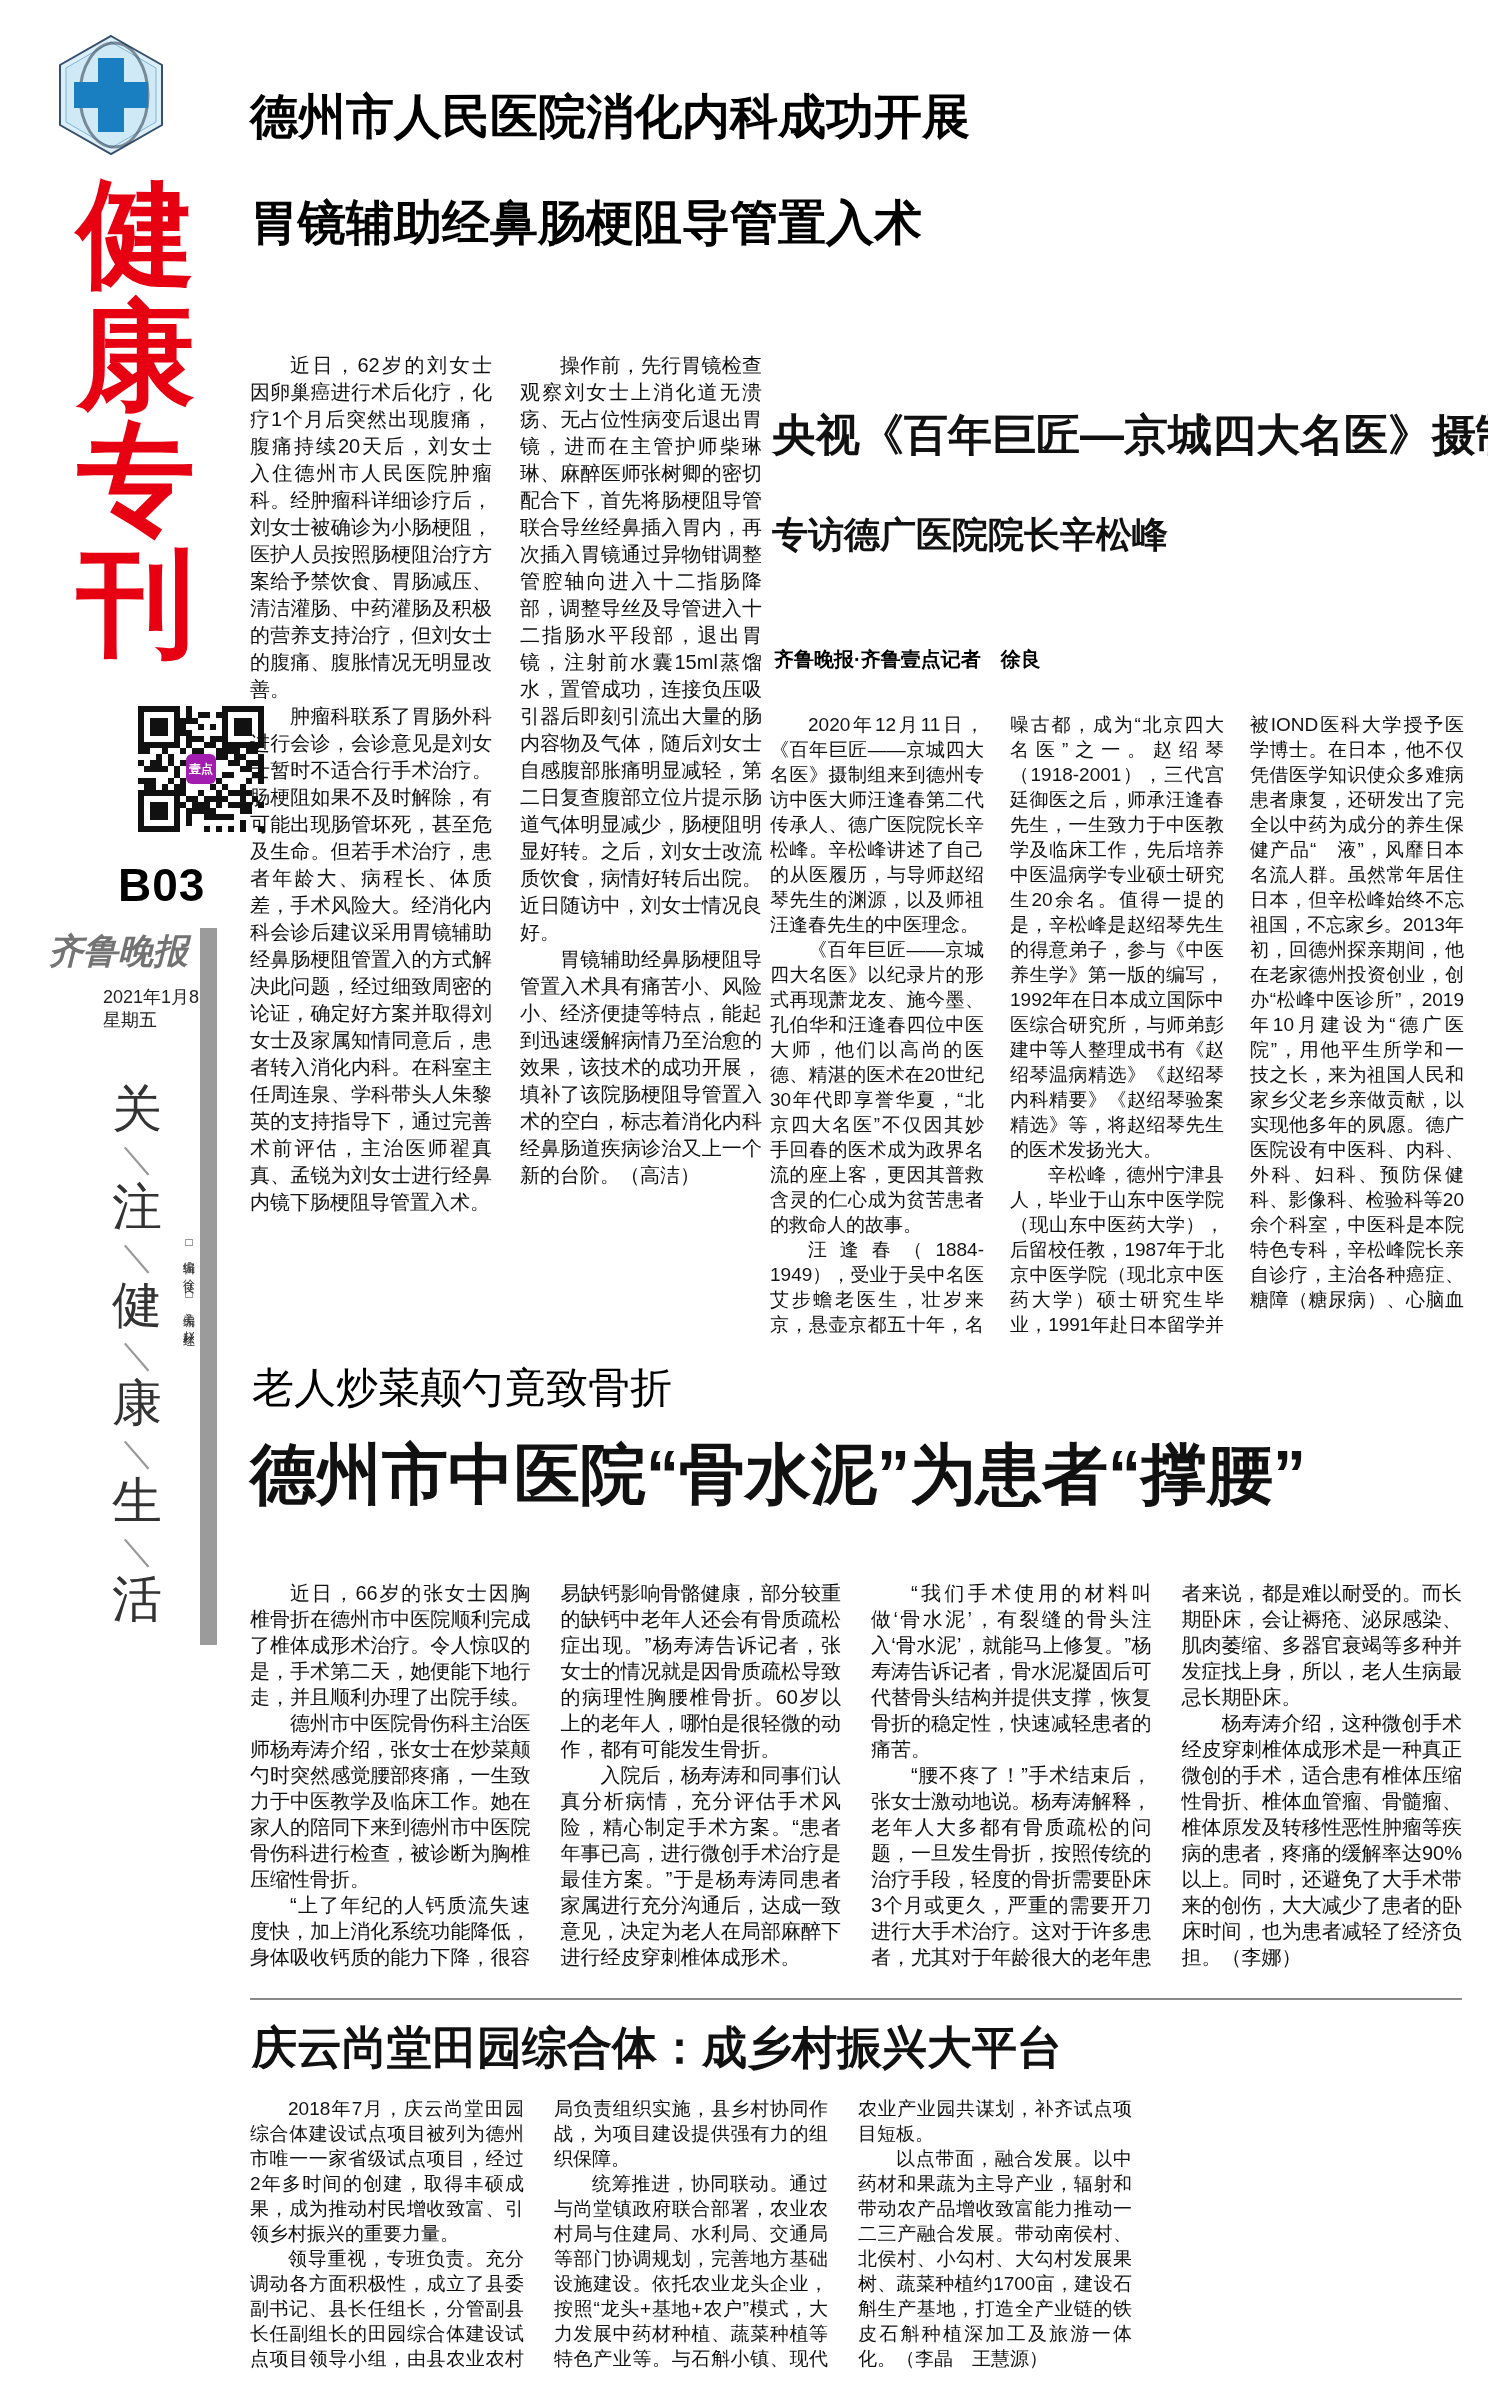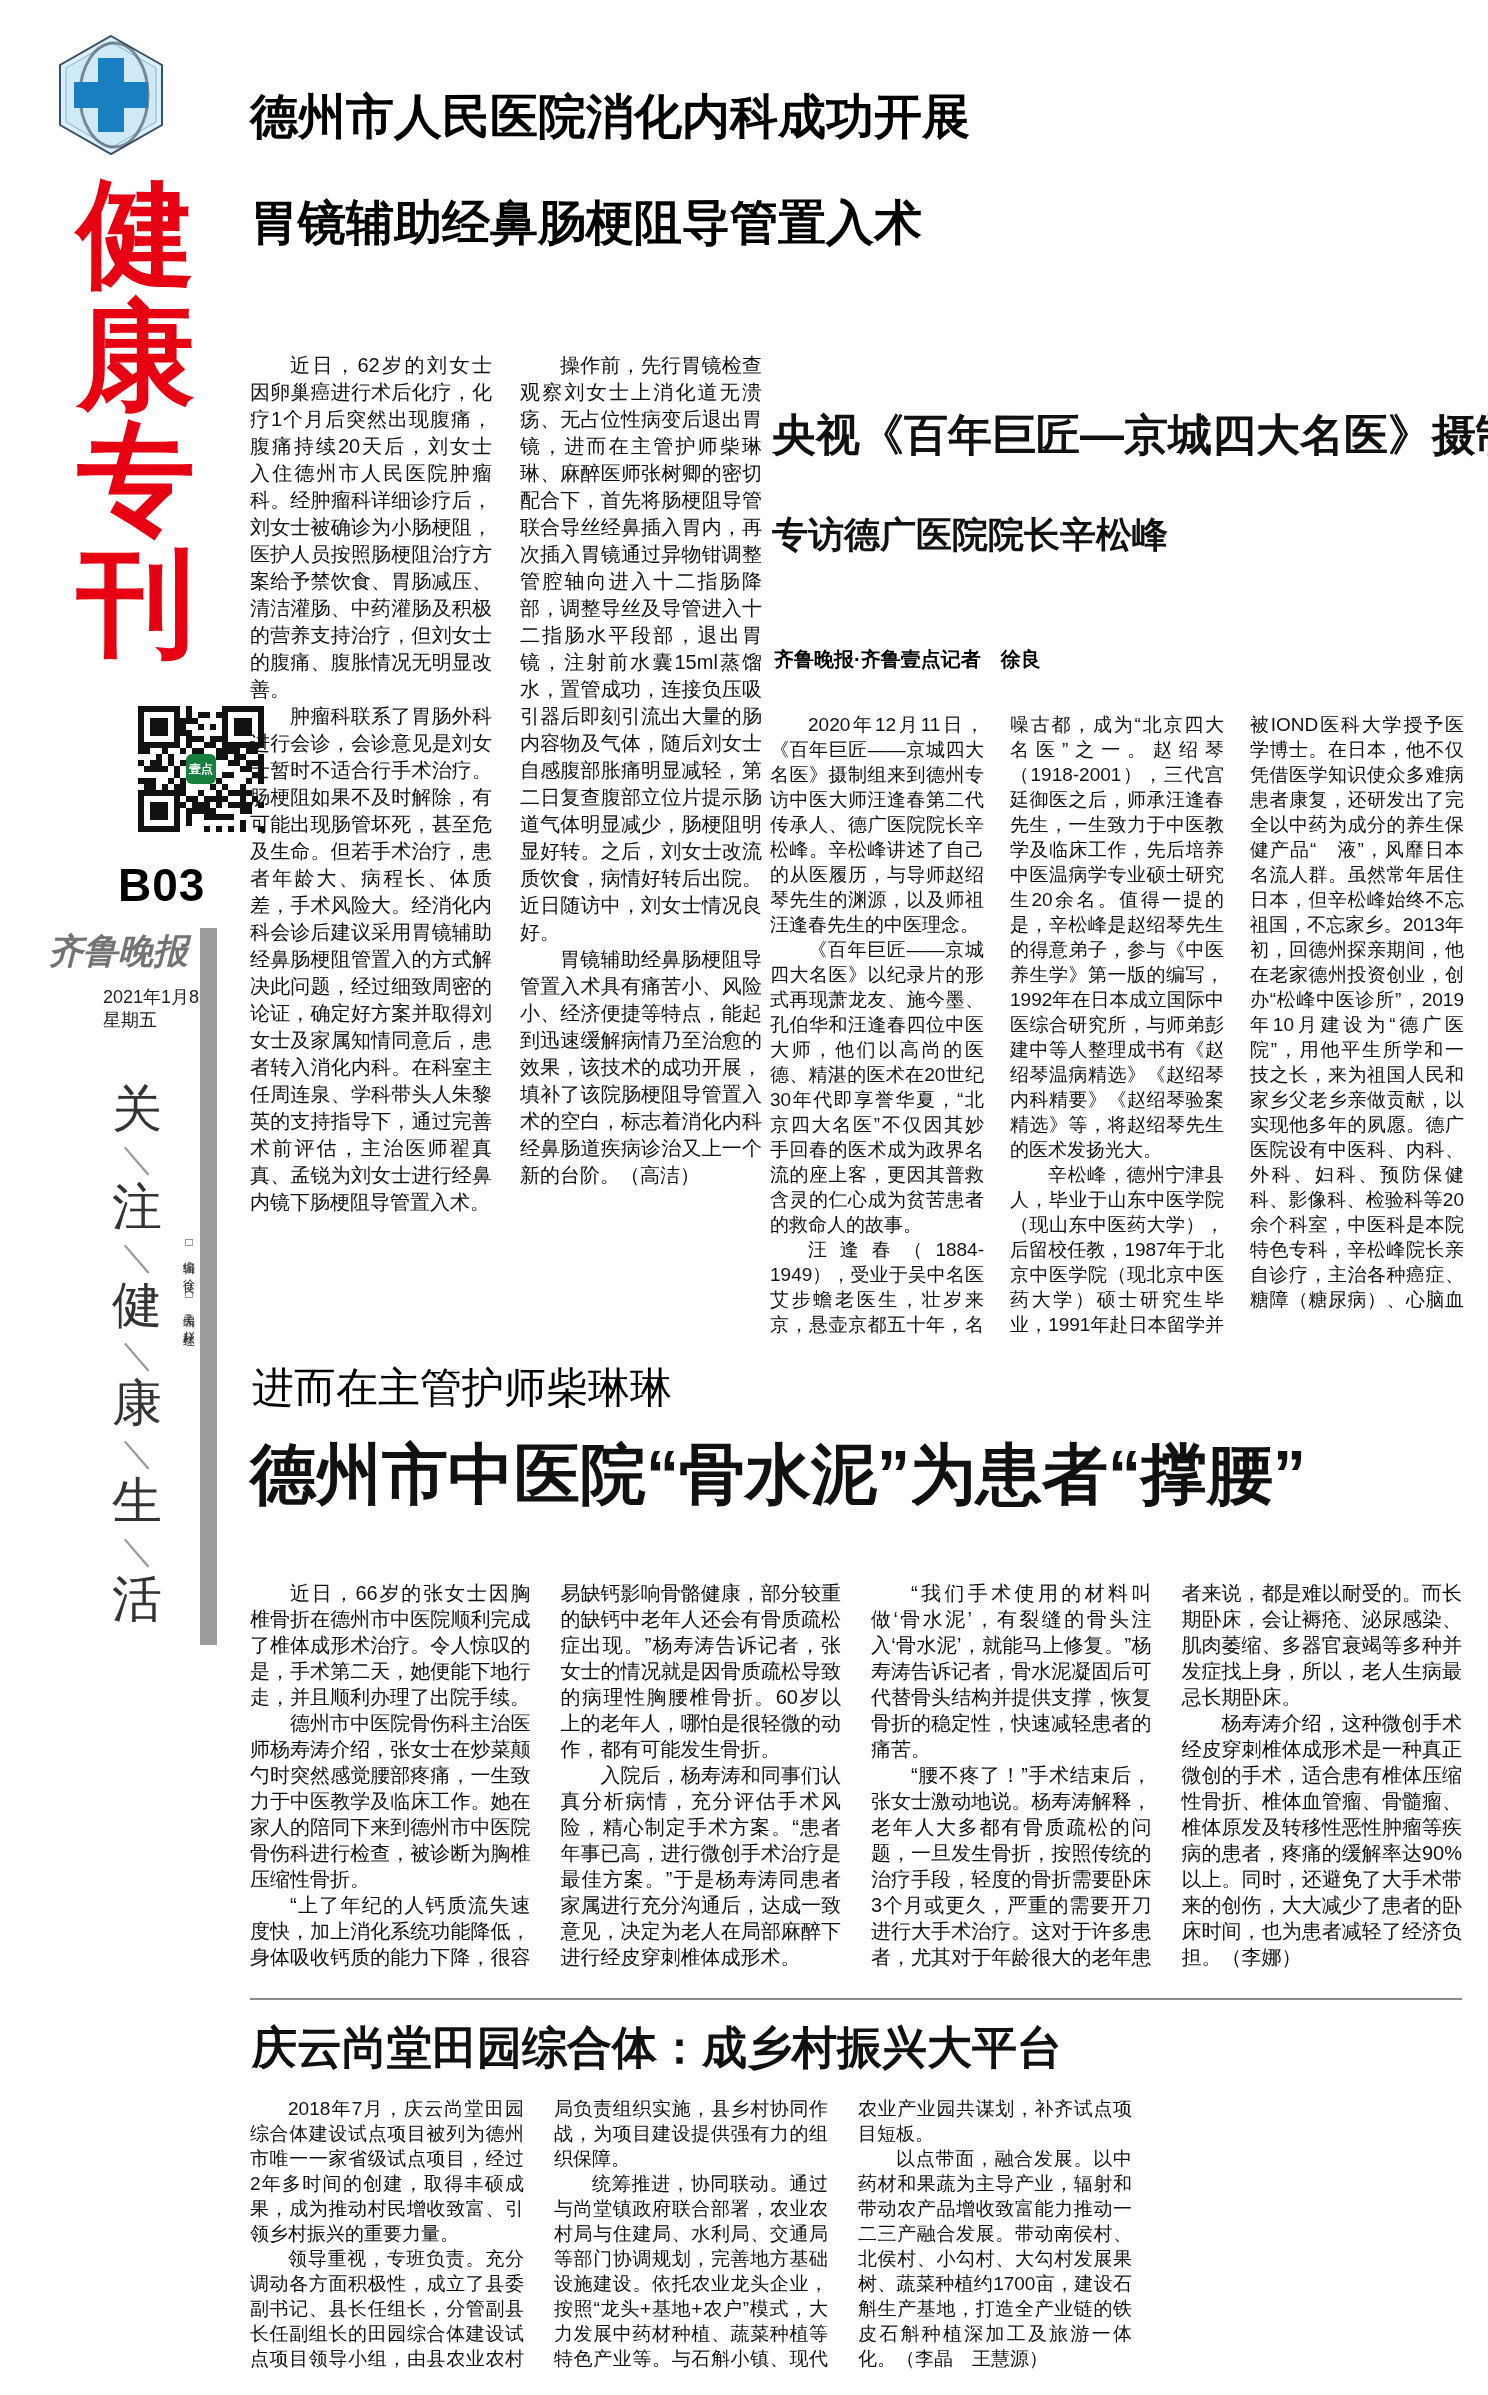--- a/index.html
+++ b/index.html
@@ -9,21 +9,21 @@
 
   
   #logo{left:52px;top:34px;width:118px;height:122px;}
   #section-title{left:58px;top:172px;width:156px;text-align:center;}
   .sec-char{font-size:118px;line-height:123px;font-weight:900;color:#e60012;
             font-family:"Liberation Sans","DejaVu Sans",sans-serif;}
   #qr{left:138px;top:706px;width:126px;height:126px;display:grid;
       grid-template-columns:repeat(21,6px);grid-template-rows:repeat(21,6px);}
   #qr .c{width:6px;height:6px;}
   #qr .b{background:#111;}
-  #qr-logo{left:186px;top:754px;width:30px;height:30px;background:#15803d;border-radius:6px;
+  #qr-logo{left:186px;top:754px;width:30px;height:30px;background:#a21caf;border-radius:6px;
            color:#fff;font-size:12px;font-weight:700;display:flex;align-items:center;
            justify-content:center;letter-spacing:0;}
   #page-num{left:118px;top:858px;font-size:46px;font-weight:900;letter-spacing:1px;color:#000;}
   #paper-name{left:48px;top:928px;width:170px;font-size:35px;font-weight:700;font-style:italic;
               color:#737373;font-family:"DejaVu Serif","Liberation Serif",serif;white-space:nowrap;}
   #date-block{left:103px;top:986px;font-size:18px;line-height:23px;color:#222;}
   #sidebar-slogan{left:94px;top:1082px;width:86px;display:flex;flex-direction:column;
                   align-items:center;}
   .slog-char{font-size:50px;line-height:54px;color:#333;font-weight:400;
              font-family:"Liberation Sans","DejaVu Sans",sans-serif;}
@@ -562,21 +562,21 @@
 <div class="abs" id="a2-title2">专访德广医院院长辛松峰</div>
 <div class="abs" id="a2-byline">齐鲁晚报·齐鲁壹点记者　徐良</div>
 <div class="abs body-text" id="a2-body">
   <p>2020年12月11日，《百年巨匠——京城四大名医》摄制组来到德州专访中医大师汪逢春第二代传承人、德广医院院长辛松峰。辛松峰讲述了自己的从医履历，与导师赵绍琴先生的渊源，以及师祖汪逢春先生的中医理念。</p>
   <p>《百年巨匠——京城四大名医》以纪录片的形式再现萧龙友、施今墨、孔伯华和汪逢春四位中医大师，他们以高尚的医德、精湛的医术在20世纪30年代即享誉华夏，“北京四大名医”不仅因其妙手回春的医术成为政界名流的座上客，更因其普救含灵的仁心成为贫苦患者的救命人的故事。</p>
   <p>汪逢春（1884-1949），受业于吴中名医艾步蟾老医生，壮岁来京，悬壶京都五十年，名噪古都，成为“北京四大名医”之一。赵绍琴（1918-2001），三代宫廷御医之后，师承汪逢春先生，一生致力于中医教学及临床工作，先后培养中医温病学专业硕士研究生20余名。值得一提的是，辛松峰是赵绍琴先生的得意弟子，参与《中医养生学》第一版的编写，1992年在日本成立国际中医综合研究所，与师弟彭建中等人整理成书有《赵绍琴温病精选》《赵绍琴内科精要》《赵绍琴验案精选》等，将赵绍琴先生的医术发扬光大。</p>
   <p>辛松峰，德州宁津县人，毕业于山东中医学院（现山东中医药大学），后留校任教，1987年于北京中医学院（现北京中医药大学）硕士研究生毕业，1991年赴日本留学并被IOND医科大学授予医学博士。在日本，他不仅凭借医学知识使众多难病患者康复，还研发出了完全以中药为成分的养生保健产品“　液”，风靡日本名流人群。虽然常年居住日本，但辛松峰始终不忘祖国，不忘家乡。2013年初，回德州探亲期间，他在老家德州投资创业，创办“松峰中医诊所”，2019年10月建设为“德广医院”，用他平生所学和一技之长，来为祖国人民和家乡父老乡亲做贡献，以实现他多年的夙愿。德广医院设有中医科、内科、外科、妇科、预防保健科、影像科、检验科等20余个科室，中医科是本院特色专科，辛松峰院长亲自诊疗，主治各种癌症、糖障（糖尿病）、心脑血管病和呼吸系统疾病等大病难病。</p>
 
 </div>
 
-<div class="abs" id="a3-kicker">进而在主管护师柴琳琳</div>
+<div class="abs" id="a3-kicker">老人炒菜颠勺竟致骨折</div>
 <div class="abs" id="a3-title">德州市中医院“骨水泥”为患者“撑腰”</div>
 <div class="abs body-text" id="a3-body">
   <p>近日，66岁的张女士因胸椎骨折在德州市中医院顺利完成了椎体成形术治疗。令人惊叹的是，手术第二天，她便能下地行走，并且顺利办理了出院手续。</p>
   <p>德州市中医院骨伤科主治医师杨寿涛介绍，张女士在炒菜颠勺时突然感觉腰部疼痛，一生致力于中医教学及临床工作。她在家人的陪同下来到德州市中医院骨伤科进行检查，被诊断为胸椎压缩性骨折。</p>
   <p>“上了年纪的人钙质流失速度快，加上消化系统功能降低，身体吸收钙质的能力下降，很容易缺钙影响骨骼健康，部分较重的缺钙中老年人还会有骨质疏松症出现。”杨寿涛告诉记者，张女士的情况就是因骨质疏松导致的病理性胸腰椎骨折。60岁以上的老年人，哪怕是很轻微的动作，都有可能发生骨折。</p>
   <p>入院后，杨寿涛和同事们认真分析病情，充分评估手术风险，精心制定手术方案。“患者年事已高，进行微创手术治疗是最佳方案。”于是杨寿涛同患者家属进行充分沟通后，达成一致意见，决定为老人在局部麻醉下进行经皮穿刺椎体成形术。</p>
   <p>“我们手术使用的材料叫做‘骨水泥’，有裂缝的骨头注入‘骨水泥’，就能马上修复。”杨寿涛告诉记者，骨水泥凝固后可代替骨头结构并提供支撑，恢复骨折的稳定性，快速减轻患者的痛苦。</p>
   <p>“腰不疼了！”手术结束后，张女士激动地说。杨寿涛解释，老年人大多都有骨质疏松的问题，一旦发生骨折，按照传统的治疗手段，轻度的骨折需要卧床3个月或更久，严重的需要开刀进行大手术治疗。这对于许多患者，尤其对于年龄很大的老年患者来说，都是难以耐受的。而长期卧床，会让褥疮、泌尿感染、肌肉萎缩、多器官衰竭等多种并发症找上身，所以，老人生病最忌长期卧床。</p>
   <p><span>杨寿涛介绍，这种微创手术经皮穿刺椎体成形术是一种真正微创的手术，适合患有椎体压缩性骨折、椎体血管瘤、骨髓瘤、椎体原发及转移性恶性肿瘤等疾病的患者，疼痛的缓解率达90%以上。同时，还避免了大手术带来的创伤，大大减少了患者的卧床时间，也为患者减轻了经济负担。</span><span class="sig">（李娜）</span></p>
 </div>

